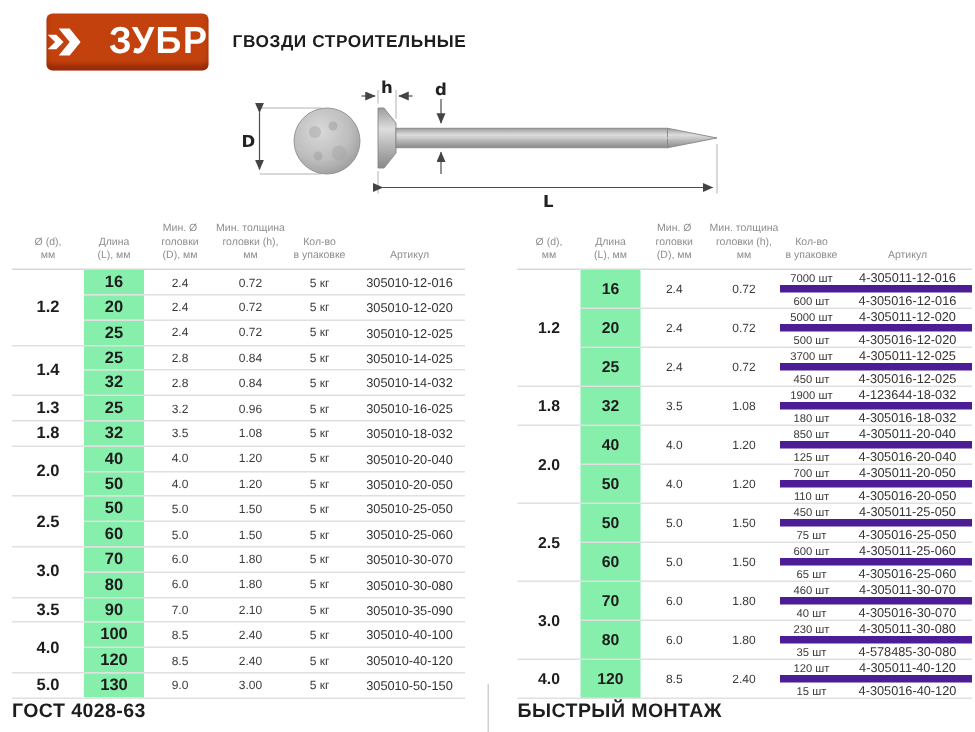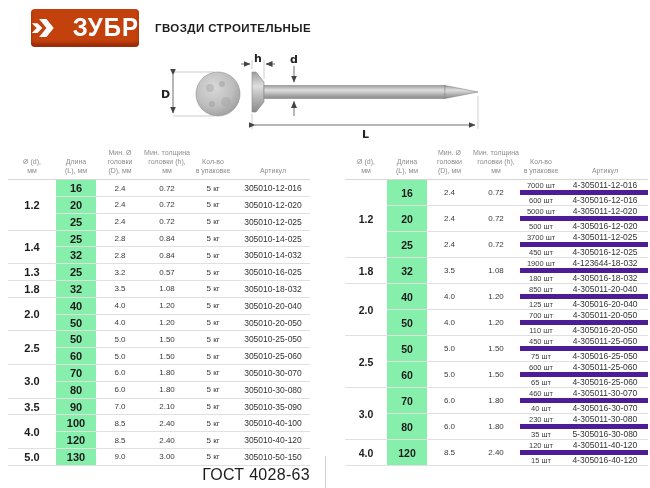--- a/index.html
+++ b/index.html
@@ -35,21 +35,21 @@
   .right tbody td{height:13px;font-size:8px}
   .right td.dia,.right td.len{font-weight:bold;font-size:10.5px;color:#1c1c1c}
   .right td.qty{font-size:7.5px}
   .right td.sku{font-size:8.5px;color:#333}
   .left .c0{width:48px}.left .c1{width:40px}.left .c2{width:48px}
   .left .c3{width:46px}.left .c4{width:46px}.left .c5{width:74px}
   .right .c0{width:42px}.right .c1{width:40px}.right .c2{width:45px}
   .right .c3{width:48px}.right .c4{width:42px}.right .c5{width:86px}
 
   
-  .footer{position:absolute;top:466px;font-size:16px;font-weight:normal;color:#1d1d1d;text-align:right;letter-spacing:.3px}
+  .footer{position:absolute;top:466px;font-size:13px;font-weight:bold;color:#1d1d1d;text-align:left;letter-spacing:.3px}
   .footer.l{left:8px;width:302px}
   .footer.r{left:345px;width:303px}
   .footer-divider{position:absolute;left:325px;top:456px;width:1px;height:32px;background:#cfcfcf}
 </style>
 </head>
 <body>
 
 <div class="page">
 
   <div class="brand-logo">
@@ -187,21 +187,21 @@
             <td class="c1 len sep">32</td>
             <td class="c2 val sep">2.8</td>
             <td class="c3 val sep">0.84</td>
             <td class="c4 val sep">5 кг</td>
             <td class="c5 sku sep">305010-14-032</td>
           </tr>
           <tr>
             <td class="c0 dia sep" rowspan="1">1.3</td>
             <td class="c1 len sep">25</td>
             <td class="c2 val sep">3.2</td>
-            <td class="c3 val sep">0.57</td>
+            <td class="c3 val sep">0.96</td>
             <td class="c4 val sep">5 кг</td>
             <td class="c5 sku sep">305010-16-025</td>
           </tr>
           <tr>
             <td class="c0 dia sep" rowspan="1">1.8</td>
             <td class="c1 len sep">32</td>
             <td class="c2 val sep">3.5</td>
             <td class="c3 val sep">1.08</td>
             <td class="c4 val sep">5 кг</td>
             <td class="c5 sku sep">305010-18-032</td>
@@ -421,33 +421,34 @@
           </tr>
           <tr>
             <td class="c1 len sep" rowspan="2">80</td>
             <td class="c2 val sep" rowspan="2">6.0</td>
             <td class="c3 val sep" rowspan="2">1.80</td>
             <td class="c4 qty sep">230 шт</td>
             <td class="c5 sku sep">4-305011-30-080</td>
           </tr>
           <tr>
             <td class="c4 qty subsep">35 шт</td>
-            <td class="c5 sku subsep">5-305016-30-080</td>
+            <td class="c5 sku subsep">4-578485-30-080</td>
           </tr>
           <tr>
             <td class="c0 dia sep" rowspan="2">4.0</td>
             <td class="c1 len sep" rowspan="2">120</td>
             <td class="c2 val sep" rowspan="2">8.5</td>
             <td class="c3 val sep" rowspan="2">2.40</td>
             <td class="c4 qty sep">120 шт</td>
             <td class="c5 sku sep">4-305011-40-120</td>
           </tr>
           <tr>
             <td class="c4 qty subsep">15 шт</td>
             <td class="c5 sku subsep">4-305016-40-120</td>
           </tr>
         </tbody>
       </table>
     </div>
 
   <div class="footer l">ГОСТ 4028-63</div>
   <div class="footer-divider"></div>
+  <div class="footer r">БЫСТРЫЙ МОНТАЖ</div>
 </div>
 
 </body></html>

